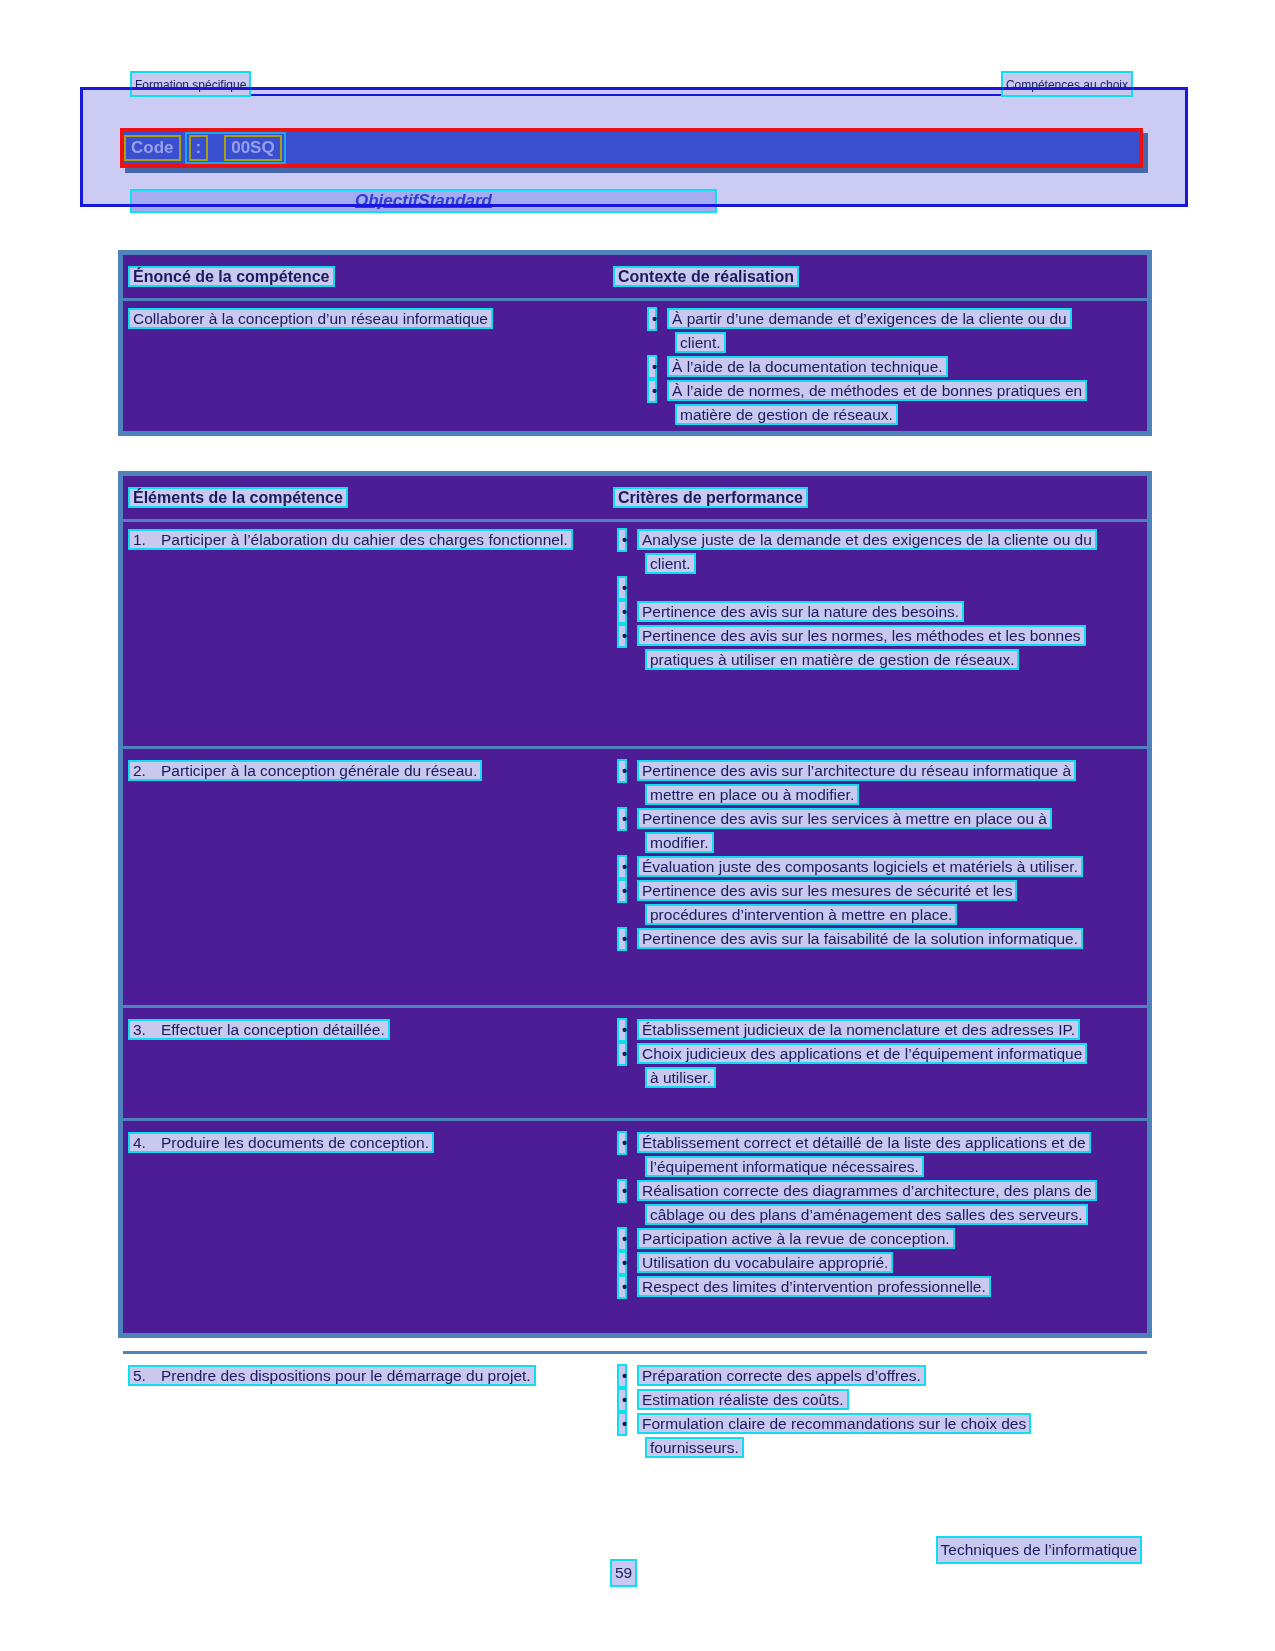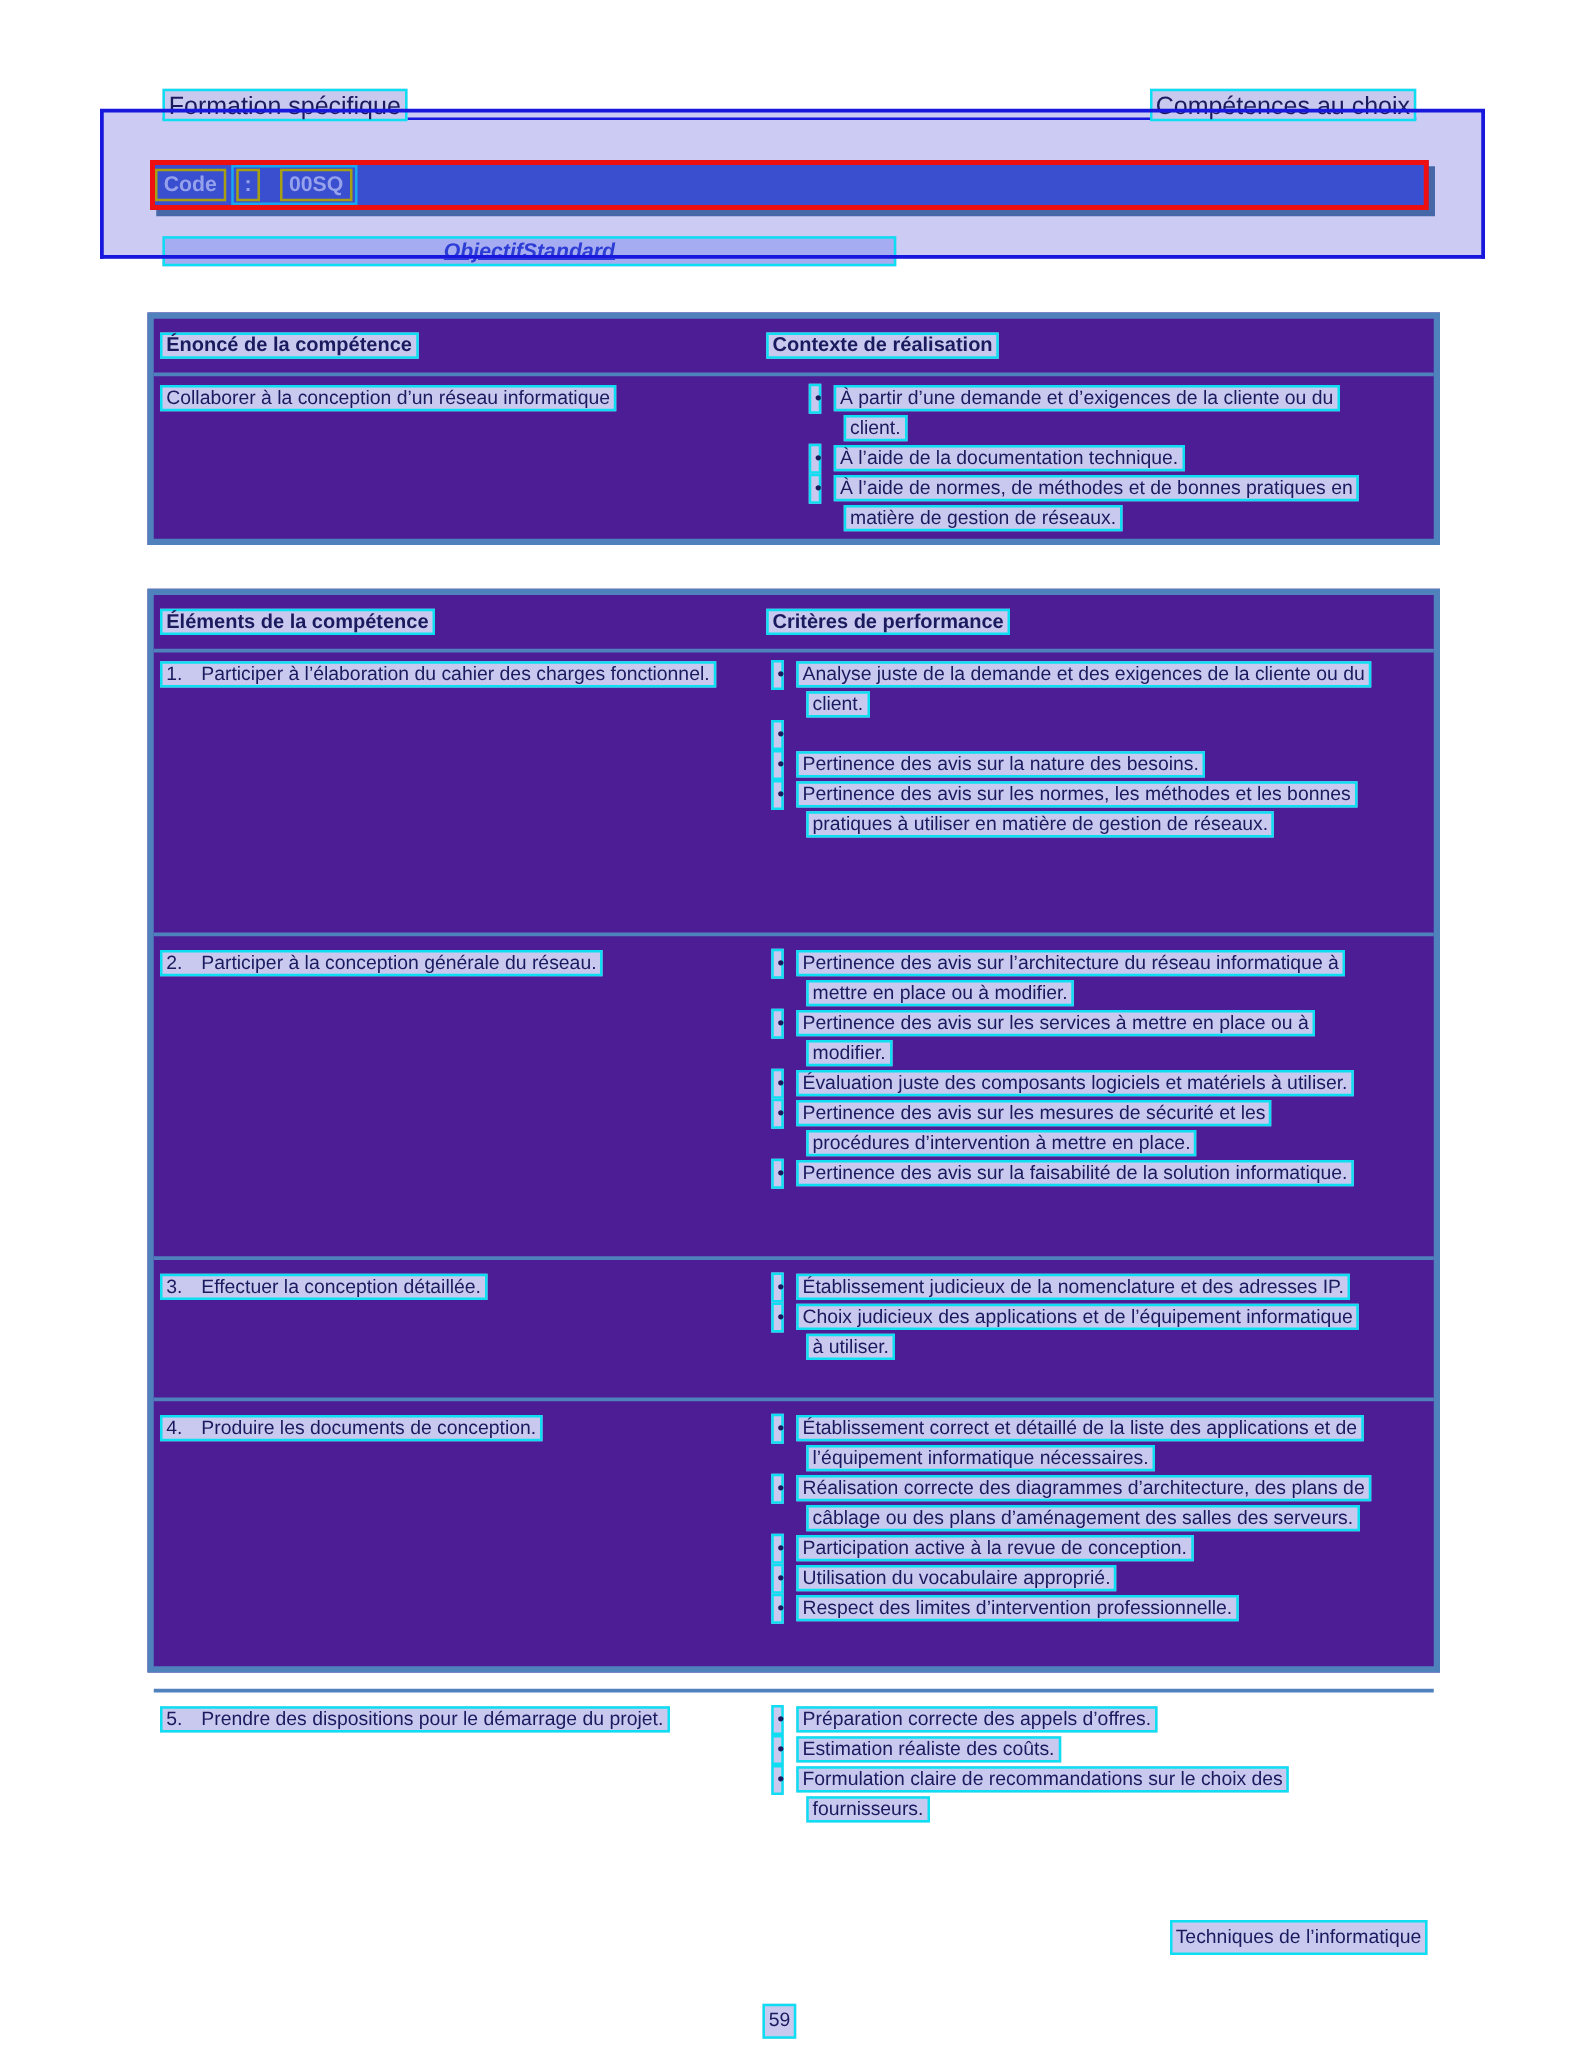--- a/index.html
+++ b/index.html
@@ -19,21 +19,21 @@
   .abs{position:absolute;}
   
   .hl{
     background:var(--highlight-fill);
     border:2px solid var(--highlight-border);
     padding:0 3px;
     box-decoration-break:clone; -webkit-box-decoration-break:clone;
   }
   .b{font-weight:bold;}
   
-  .pagehead{top:71px; height:26px; z-index:4; font-size:20px;}
+  .pagehead{top:71px; height:26px; z-index:4; font-size:12px;}
   .pagehead.left{left:130px;}
   .pagehead.right{right:142px;}
   .headrule{top:94px; left:130px; width:1003px; height:2px; background:var(--box-border); z-index:2;}
   
   .bigbox{
     left:80px; top:88px; width:1108px; height:119px;
     background:var(--box-fill);
     border-left:3px solid var(--box-border);
     border-right:3px solid var(--box-border);
     z-index:1;
@@ -88,21 +88,21 @@
   .ni{padding-left:30px; text-indent:-30px;}
   .num{display:inline-block; width:28px; text-indent:0;}
   .li{padding-left:34px; text-indent:-34px;}
   .dot{
     display:inline-block; width:10px; margin:0 10px 0 6px; text-indent:0;
     text-align:center; line-height:20px;
   }
   .dot::before{content:"\2022"; color:var(--bullet-color); font-size:15px; font-weight:bold;}
   
   .footer-program{top:1536px; right:133px; z-index:2; font-size:15.5px;}
-  .pagenum{top:1559px; left:610px; z-index:2; font-size:15.5px;margin-top:44px;}
+  .pagenum{top:1559px; left:610px; z-index:2; font-size:15.5px;}
 </style>
 </head>
 <body>
 
 <span class="abs pagehead left hl">Formation spécifique</span>
 <span class="abs pagehead right hl">Compétences au choix</span>
 <div class="abs headrule"></div>
 
 <div class="abs bigbox"></div>
 <div class="abs blueline top"></div>

